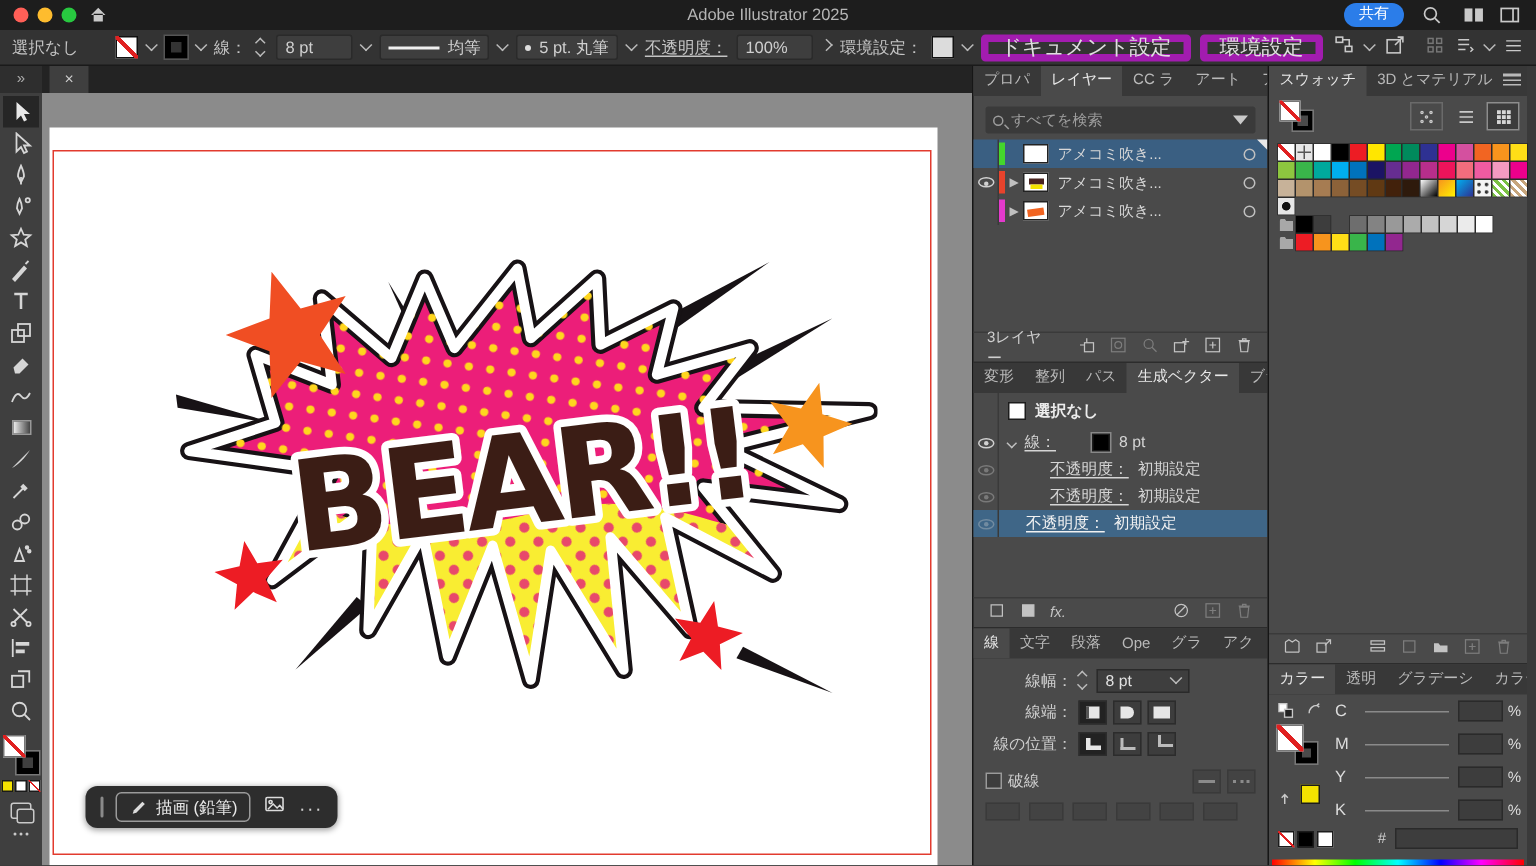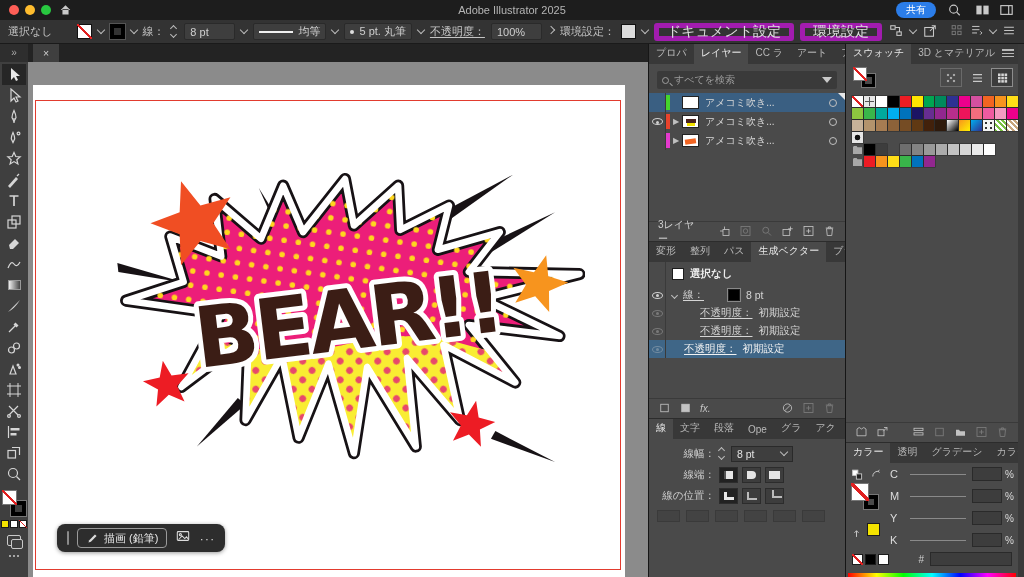--- a/index.html
+++ b/index.html
@@ -654,20 +654,31 @@
     <div class="srow">
       <span style="width:58px;text-align:right">線の位置：</span>
       <span class="sbtn active">
           <span class="g-cap" style="background:transparent;border-left:3px solid #e6e6e6;border-bottom:3px solid #e6e6e6;width:10px"></span>
         </span>
       <span class="sbtn">
           <span class="g-cap" style="background:transparent;border-left:2px solid #bbb;border-bottom:2px solid #bbb;width:10px"></span>
         </span>
       <span class="sbtn">
           <span class="g-cap" style="background:transparent;border-left:2px solid #bbb;border-bottom:2px solid #bbb;width:10px;transform:translate(2px,-2px)"></span>
+        </span>
+    </div>
+    <div class="srow" style="margin-top:4px">
+      <span style="width:11px;height:11px;border:1px solid #9a9a9a;background:#3d3d3d"></span>
+      <span>破線</span>
+      <span style="flex:1"></span>
+      <span class="sbtn" style="opacity:.5">
+          <span style="width:11px;border-top:2px dashed #ccc"></span>
+        </span>
+      <span class="sbtn" style="opacity:.5;margin-right:8px">
+          <span style="width:11px;border-top:2px dotted #ccc"></span>
         </span>
     </div>
     <div class="srow" style="gap:6px;height:16px;margin-top:2px">
       <span class="dashbox"></span>
       <span class="dashbox"></span>
       <span class="dashbox"></span>
       <span class="dashbox"></span>
       <span class="dashbox"></span>
       <span class="dashbox"></span>
     </div>

